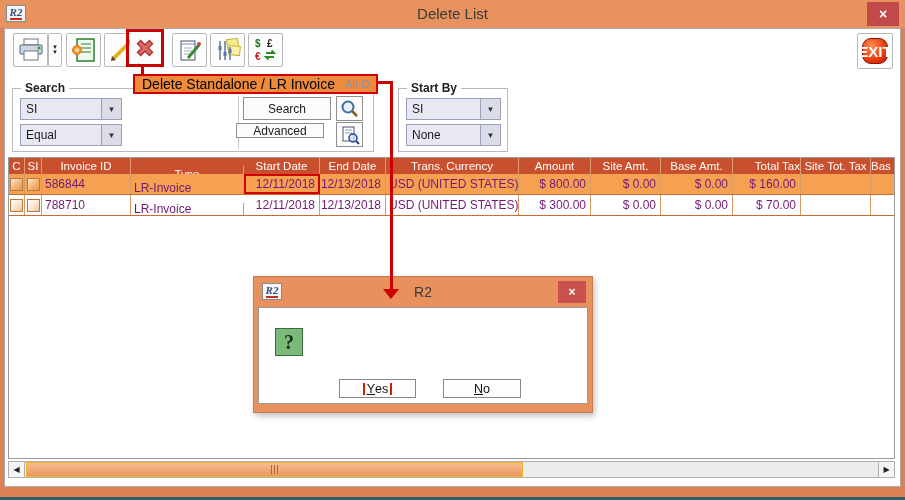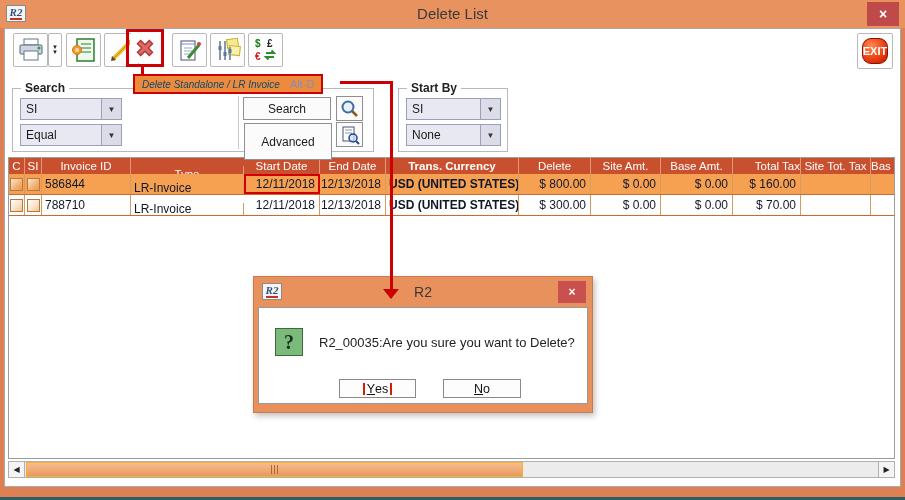--- a/index.html
+++ b/index.html
@@ -21,29 +21,29 @@
   .win-close { background:#c04a4a; color:#fff; text-align:center; font-size:14px; font-weight:bold; cursor:pointer; }
   .content-panel { left:4px; top:28px; width:897px; height:459px; background:#fff; border:1px solid #a9a9a9; z-index:6; }
   .teal-strip { left:0; top:497px; width:905px; height:3px; background:#2b5e66; z-index:90; }
 
   
   .tbtn { background:#fdfdfd; border:1px solid #b9b9b9; border-radius:2px; z-index:10;
           display:flex; align-items:center; justify-content:center; cursor:pointer; }
   .print-dd { flex-direction:column; font-size:6px; line-height:5px; color:#222; }
   .exit-outer { width:36px; height:36px; }
   .exit-inner { width:26px; height:26px; border-radius:9px; border:1px solid #8a1000; color:#fff;
-                font-size:11px; font-weight:bold; display:flex; align-items:center; justify-content:center;
+                font-size:15px; font-weight:bold; display:flex; align-items:center; justify-content:center;
                 background: radial-gradient(circle at 35% 30%, #ff8a50, #e93c0e 60%, #b81400); }
 
   
   .ann { background:#cc0000; z-index:60; }
   .delete-hilite { left:126px; top:29px; width:38px; height:38px; border:3px solid #cc0000; background:transparent; z-index:55; }
   .tooltip { left:133px; top:74px; height:20px; background:#ee8a3b; border:2px solid #cc0000;
              display:flex; align-items:center; padding:0 7px; z-index:65; white-space:nowrap; }
-  .tooltip .tip-text { font-size:10px; color:#0c4a6e;font-style:italic; }
+  .tooltip .tip-text { font-size:14px; color:#000000; }
   .tooltip .tip-short { font-size:11px; color:#7d90bf; margin-left:10px; }
   .arrow-head { left:383px; top:289px; width:0; height:0; border-left:8px solid transparent;
                 border-right:8px solid transparent; border-top:10px solid #cc0000; background:none; z-index:61; }
 
   
   .groupbox { border:1px solid #b8b8c4; z-index:10; }
   .group-label { position:absolute; top:-8px; left:8px; background:#fff; padding:0 4px;
                  font-size:12px; font-weight:bold; color:#222; }
   .combo { background:#e8e8f2; border:1px solid #9aa0b8; display:flex; align-items:center; z-index:11; cursor:pointer; }
   .combo .cb-text { flex:1; font-size:12px; color:#1a1a1a; padding-left:5px; }
@@ -55,24 +55,24 @@
           display:flex; align-items:center; justify-content:center; cursor:pointer; z-index:11; }
   .vline-sep { width:1px; background:#c8c8d2; z-index:10; }
 
   
   .list-box { left:8px; top:157px; width:887px; height:302px; border:1px solid #9b9b9b; background:#fff; z-index:9; overflow:hidden; }
   .hrow { display:flex; height:16px; background:#c8502e; }
   .hcell { color:#fff; font-size:11.5px; text-align:center; line-height:16px; border-right:1px solid #e09a76;
            overflow:hidden; white-space:nowrap; }
   .drow { display:flex; height:21px; border-bottom:1px solid #c96a2f; background:#fff; cursor:pointer; }
   .drow.selected { background:#f6a051; }
-  .dcell { font-size:12px; color:#0f172a; line-height:20px; border-right:1px solid #d79a60;
+  .dcell { font-size:12px; color:#701a75; line-height:20px; border-right:1px solid #d79a60;
            overflow:hidden; white-space:nowrap; display:flex; align-items:center; }
   .c0{width:16px;} .c1{width:17px;} .c2{width:89px;} .c3{width:113px;margin-top:8px;} .c4{width:76px;}
-  .c5{width:66px;} .c6{width:133px;font-weight:bold;} .c7{width:72px;} .c8{width:70px;} .c9{width:72px;}
+  .c5{width:66px;} .c6{width:133px;} .c7{width:72px;} .c8{width:70px;} .c9{width:72px;}
   .c10{width:68px;text-align:right;} .c11{width:70px;} .c12{flex:1; border-right:none;}
   .al { padding-left:3px; justify-content:flex-start; }
   .ar { padding-right:4px; justify-content:flex-end;padding-left:24px; }
   .ac { justify-content:center; }
   .red-cell { outline:2px solid #d40000; outline-offset:-2px; }
 
   
   .hscroll { left:8px; top:461px; width:887px; height:17px; background:#ececec; border:1px solid #b0b0b0; z-index:12; }
   .sc-btn { position:absolute; top:0; width:16px; height:15px; background:#f4f4f4; display:flex; align-items:center;
             justify-content:center; font-size:8px; color:#222; cursor:pointer; }
@@ -209,21 +209,21 @@
   <span class="cb-arrow">▼</span>
 </div>
 <div class="abs vline-sep" style="left:238px; top:96px; height:53px;"></div>
 <div class="abs pbtn" style="left:243px; top:97px; width:88px; height:23px;">Search</div>
 <div class="abs pbtn" style="left:336px; top:96px; width:27px; height:25px;">
   <svg width="20" height="20" viewBox="0 0 20 20">
     <circle cx="8" cy="8" r="5.5" fill="#e8f1fa" stroke="#3a6ea5" stroke-width="2"></circle>
     <line x1="12" y1="12" x2="17" y2="17" stroke="#8a5a20" stroke-width="2.5"></line>
   </svg>
 </div>
-<div class="abs pbtn" style="left:244px; top:123px; width:88px; height:37px;">Advanced</div>
+<div class="abs pbtn" style="left:236px; top:123px; width:88px; height:15px;">Advanced</div>
 <div class="abs pbtn" style="left:336px; top:122px; width:27px; height:25px;">
   <svg width="20" height="20" viewBox="0 0 20 20">
     <rect x="3" y="2" width="11" height="14" fill="#ffffff" stroke="#445577"></rect>
     <line x1="5" y1="5" x2="12" y2="5" stroke="#8899aa"></line>
     <line x1="5" y1="8" x2="12" y2="8" stroke="#8899aa"></line>
     <circle cx="13" cy="13" r="4" fill="rgba(200,220,255,0.7)" stroke="#224488" stroke-width="1.5"></circle>
     <line x1="16" y1="16" x2="19" y2="19" stroke="#224488" stroke-width="2"></line>
   </svg>
 </div>
 
@@ -241,21 +241,21 @@
 
 <div class="abs list-box">
   <div class="hrow">
     <div class="hcell c0">C</div>
     <div class="hcell c1">SI</div>
     <div class="hcell c2">Invoice ID</div>
     <div class="hcell c3">Type</div>
     <div class="hcell c4">Start Date</div>
     <div class="hcell c5">End Date</div>
     <div class="hcell c6">Trans. Currency</div>
-    <div class="hcell c7">Delete</div>
+    <div class="hcell c7">Amount</div>
     <div class="hcell c8">Site Amt.</div>
     <div class="hcell c9">Base Amt.</div>
     <div class="hcell c10">Total Tax</div>
     <div class="hcell c11">Site Tot. Tax</div>
     <div class="hcell c12" style="text-align:left;">Bas</div>
   </div>
 
   <div class="drow selected">
     <div class="dcell c0 ac">
         <span class="checkbox" style="background:linear-gradient(135deg,#fde7cf 0%,#f3b478 55%,#e9974f 100%);"></span>
@@ -310,21 +310,20 @@
 <div class="abs dialog">
   <div class="dlg-title">
     <div class="abs r2-logo" style="left:8px; top:6px; width:20px; height:17px;">
       <span>R2</span>
     </div>
     <div class="dlg-title-text">R2</div>
     <div class="dlg-close">×</div>
   </div>
   <div class="dlg-body">
     <div class="q-icon">?</div>
-    <div class="dlg-msg">R2_00035:Are you sure you want to Delete?</div>
     <div class="dlg-btn" style="left:80px; width:77px;">
       <span class="caret"></span>
         <span class="key">Y</span>
         <span>es</span>
         <span class="caret"></span>
     </div>
     <div class="dlg-btn" style="left:184px; width:78px;">
       <span class="key">N</span>
         <span>o</span>
     </div>

